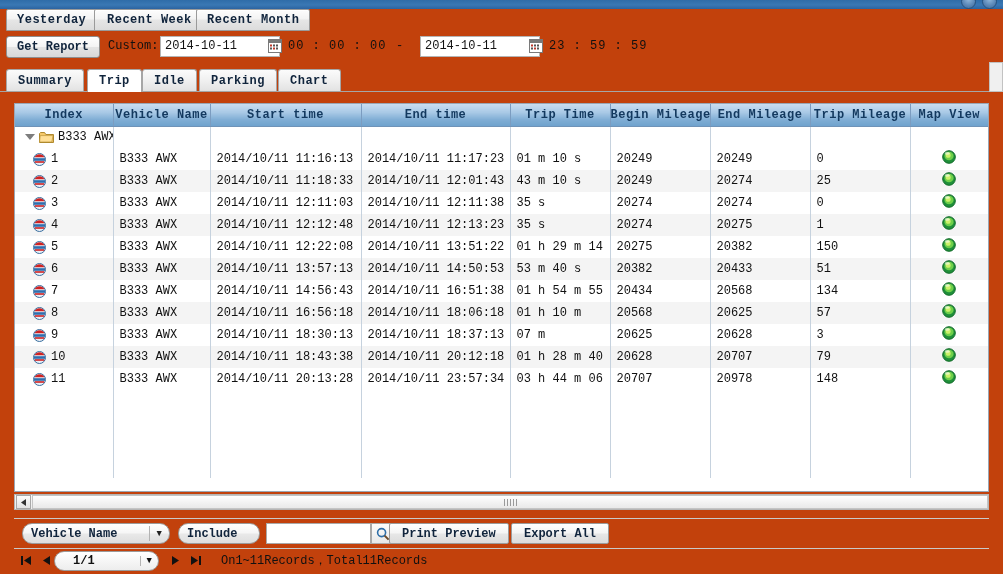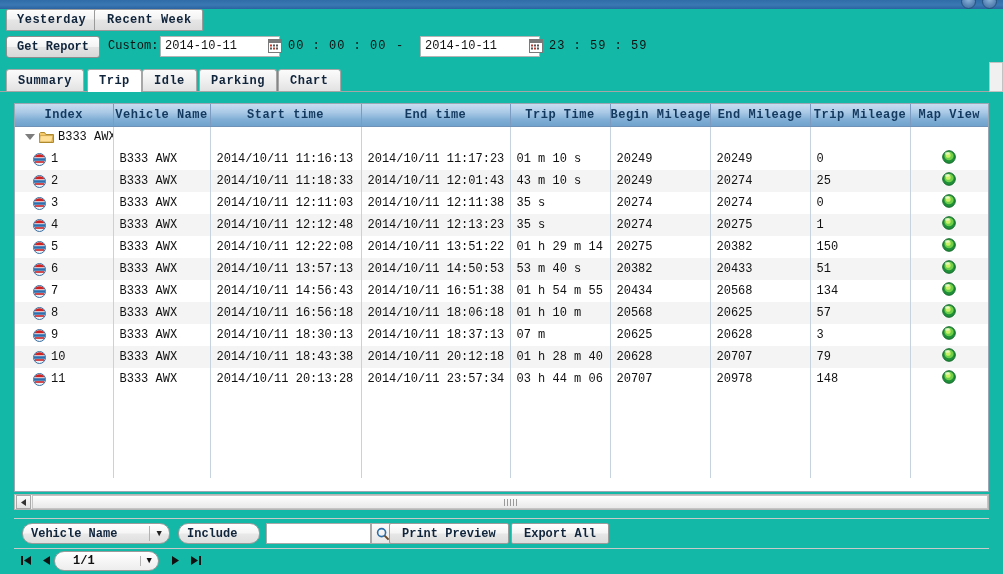--- a/index.html
+++ b/index.html
@@ -4,21 +4,21 @@
 <style>
   * { box-sizing: border-box; }
   html, body {
     margin: 0; padding: 0;
     width: 1003px; height: 574px;
     overflow: hidden;
     background: #ffffff;
     font-family: "Liberation Mono", "DejaVu Sans Mono", monospace;
   }
 
-  #app { position: relative; width: 1003px; height: 574px; background:#14b8a6; }
+  #app { position: relative; width: 1003px; height: 574px; background:#c2410c; }
 
   
   .titlebar {
     position: absolute; left:0; top:0; width:1003px; height:9px;
     background: linear-gradient(to bottom, #2f6ca8 0%, #3a78b4 55%, #2c63a0 100%);
   }
   .win-btns { position:absolute; right:6px; top:-6px; display:flex; gap:6px; }
   .win-btn {
     width:15px; height:15px; border-radius:50%;
     background: radial-gradient(circle at 50% 35%, #8fb6da 0%, #5b88b8 55%, #3a6a9c 100%);
@@ -230,20 +230,21 @@
   <div class="titlebar">
     <div class="win-btns">
       <div class="win-btn"></div>
       <div class="win-btn"></div>
     </div>
   </div>
 
   <div class="quickbar">
     <div class="btn3d qb0">Yesterday</div>
     <div class="btn3d qb1">Recent Week</div>
+    <div class="btn3d qb2">Recent Month</div>
   </div>
 
   <div class="filterbar">
     <div class="getreport">Get Report</div>
     <div class="lbl-custom">Custom:</div>
 
     <div class="dateinput di1">2014-10-11</div>
     <div class="calicon ci1">
       <svg width="14" height="14" viewBox="0 0 14 14">
         <rect x="0.5" y="0.5" width="13" height="13" fill="#ffffff" stroke="#7a7a7a"></rect>
@@ -744,15 +745,16 @@
       <svg width="9" height="11" viewBox="0 0 9 11">
           <polygon points="1,1 1,10 8,5.5" fill="#111"></polygon>
         </svg>
     </div>
     <div class="pg-icon">
       <svg width="11" height="11" viewBox="0 0 11 11">
           <polygon points="1,1 1,10 8,5.5" fill="#111"></polygon>
           <rect x="9" y="1" width="2" height="9" fill="#111"></rect>
         </svg>
     </div>
+    <div class="pg-status">On1~11Records，Total11Records</div>
   </div>
 
 </div>
 
 </body></html>

